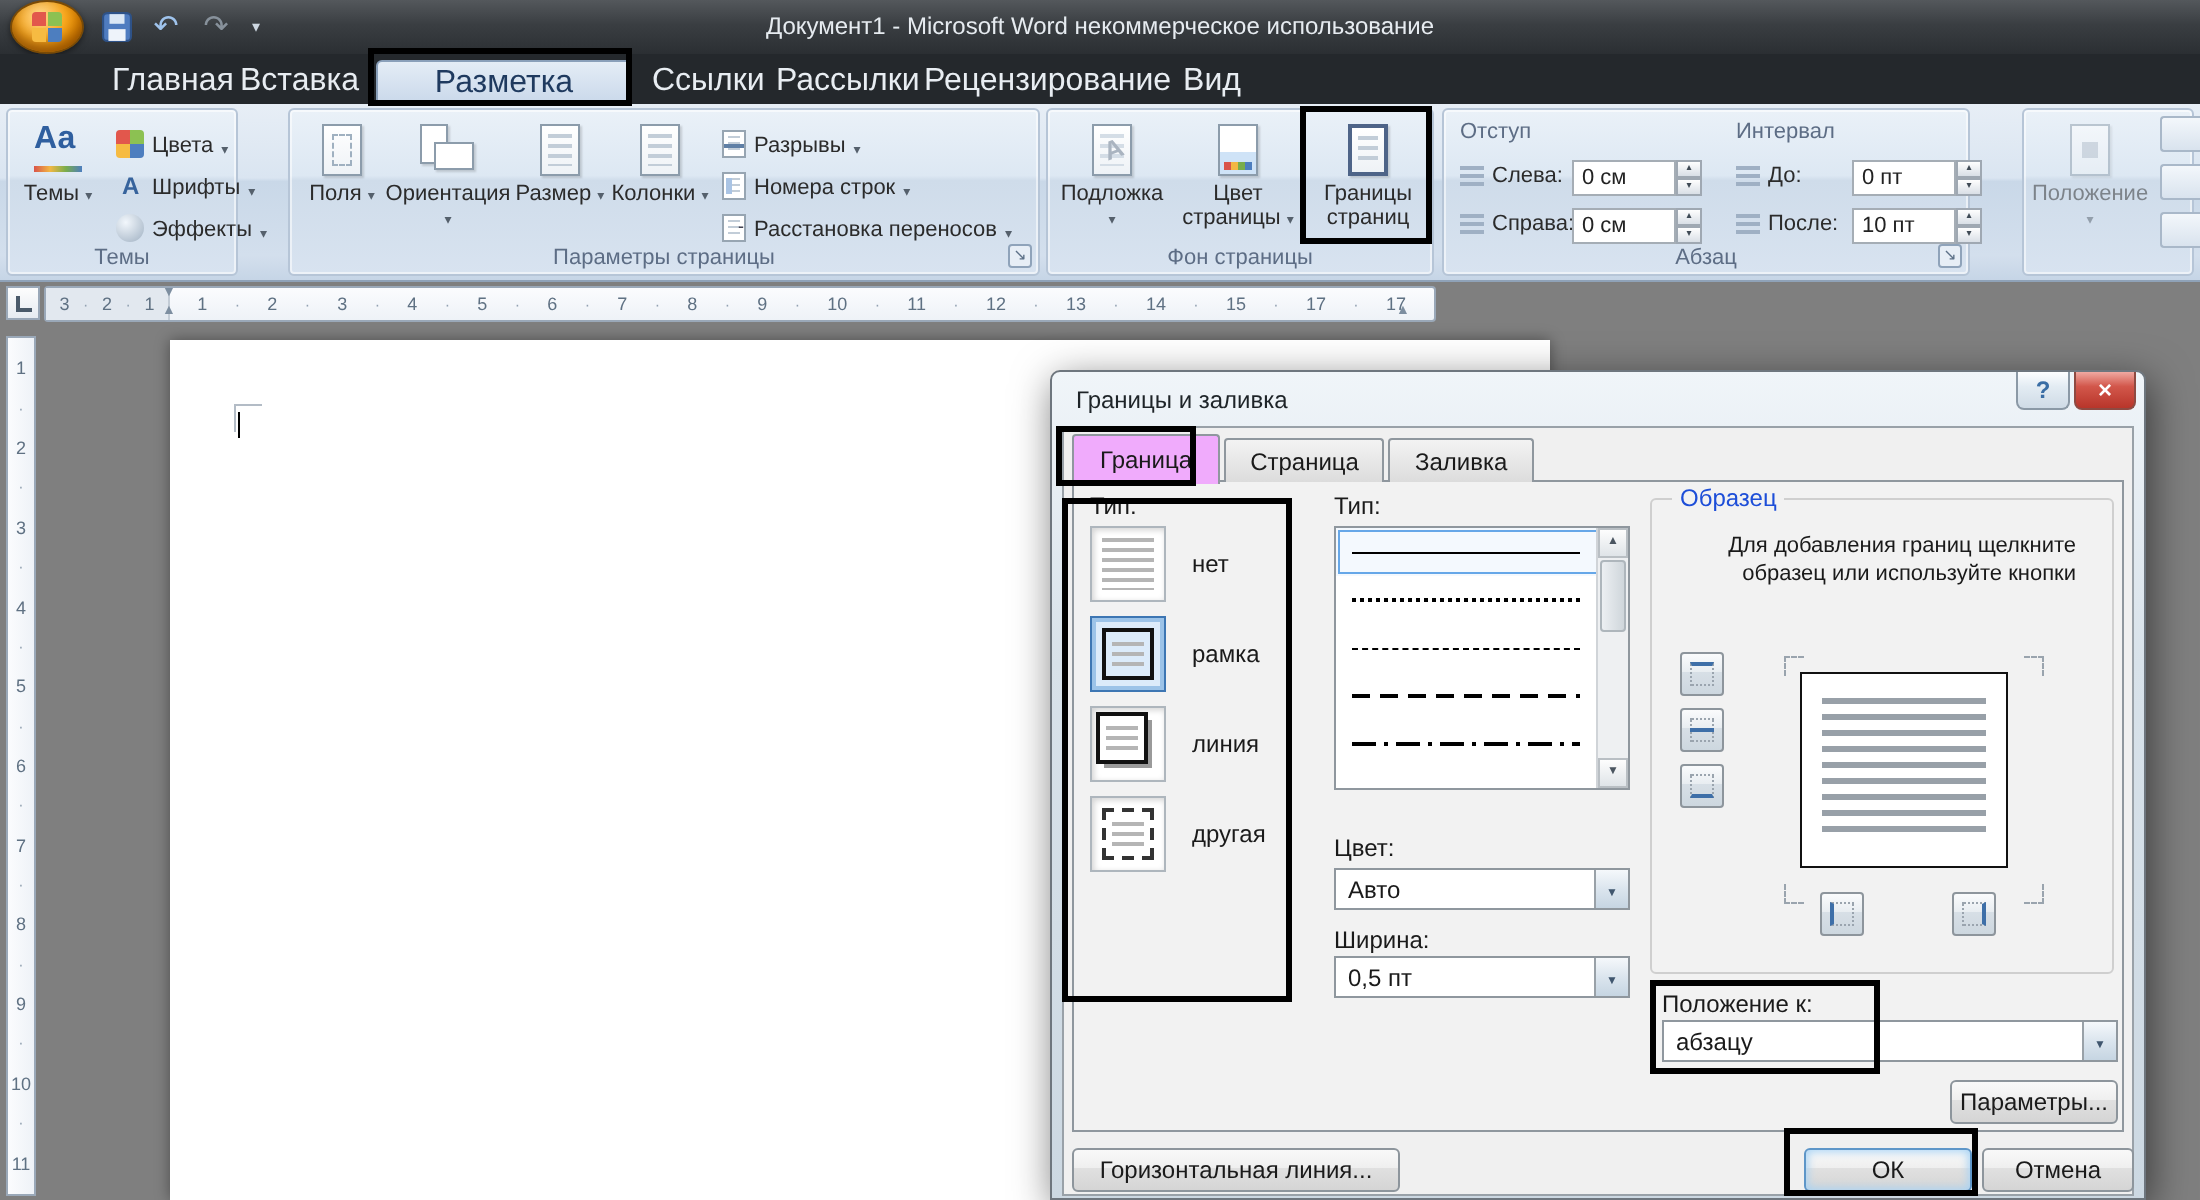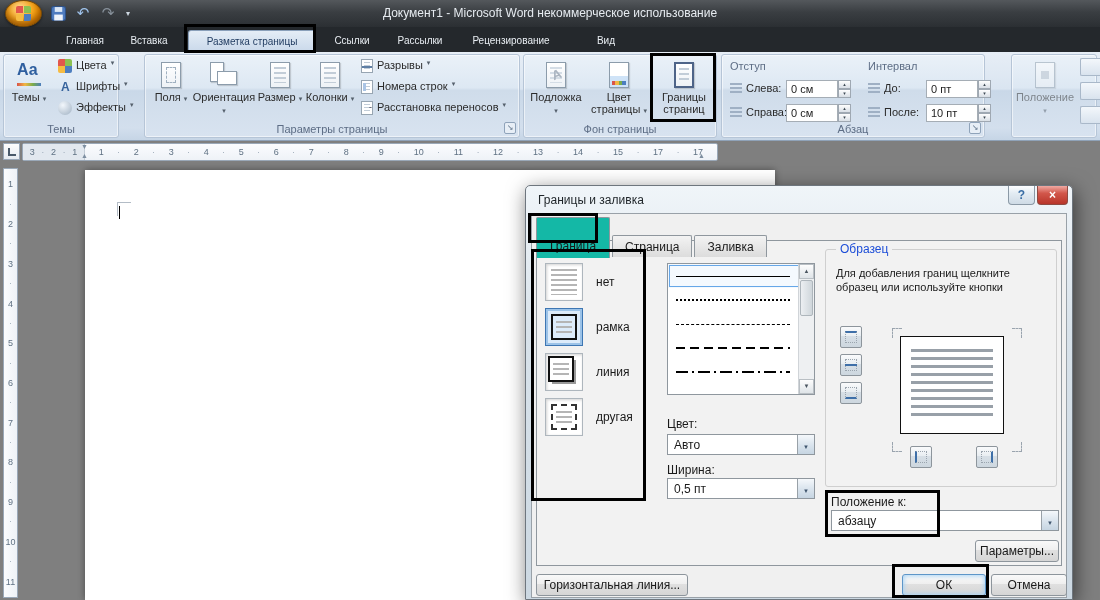--- a/index.html
+++ b/index.html
@@ -20,37 +20,37 @@
        background-size:7px 7px;background-position:0 0,8px 0,0 8px,8px 8px;background-repeat:no-repeat}
   .qat{position:absolute;left:48px;top:3px;display:flex;gap:5px;align-items:center}
   .qbtn{width:20px;height:20px;display:flex;align-items:center;justify-content:center;
         color:#9fc3ec;font-size:15px;cursor:default}
   .qbtn.dis{color:#87919b}
   .qbtn.sm{width:10px;font-size:8px;color:#cdd7e1}
 
   
   .tabrow{position:absolute;left:0;top:27px;width:1100px;height:25px;background:#24282c}
   .rtab{position:absolute;top:3px;height:22px;line-height:22px;text-align:center;
-        font-size:10px;color:#e8edf2;cursor:default}
+        font-size:16px;color:#e8edf2;cursor:default}
   .rtab.active{background:linear-gradient(#e4edf6,#c9d8ea);color:#1f3a5f;
         border:1px solid #8aa0ba;border-bottom:none;border-radius:3px 3px 0 0}
 
   
   .ribbon{position:absolute;left:0;top:52px;width:1100px;height:89px;
           background:linear-gradient(#e7eef6,#dae5f1 42%,#c9d8e8 44%,#d3dfed 86%,#c6d5e6);
           border-bottom:1px solid #8fa2b8}
   .rgroup{position:absolute;top:2px;height:84px;border:1px solid #b6c5d7;border-radius:3px;
           background:linear-gradient(#eaf1f8 0%,#dde8f3 40%,#cfdcea 43%,#d8e3f0);
           box-shadow:inset 0 0 0 1px rgba(255,255,255,.55)}
   .gl{position:absolute;left:0;right:0;bottom:2px;text-align:center;font-size:11px;color:#5d6d85}
   .bigbtn{position:absolute;top:3px;height:64px;display:flex;flex-direction:column;align-items:center;
           font-size:11px;color:#2b2b2b;text-align:center;cursor:default}
   .bb-label{margin-top:1px;line-height:12px}
   .ddl{font-size:7px;color:#55606c}
-  .smallbtn{position:absolute;display:flex;align-items:flex-start;gap:4px;height:20px;padding:0 2px;
+  .smallbtn{position:absolute;display:flex;align-items:flex-end;gap:4px;height:20px;padding:0 2px;
             font-size:11px;color:#2b2b2b;white-space:nowrap;cursor:default}
   .launcher{position:absolute;right:3px;bottom:3px;width:12px;height:12px;border:1px solid #8fa3ba;
             border-radius:2px;color:#5d7188;font-size:8px;line-height:10px;text-align:center;background:#e7eef6}
 
   .bicon{height:30px;display:flex;align-items:center;justify-content:center;margin-top:2px}
   .pgi{width:20px;height:26px;background:linear-gradient(#fff,#eef2f6);border:1px solid #8c9cab;
        position:relative;box-shadow:1px 1px 1px rgba(0,0,0,.15)}
   .pgi.lines::after{content:"";position:absolute;left:3px;right:3px;top:4px;bottom:4px;
        background:repeating-linear-gradient(#c2cdd8 0 2px,transparent 2px 5px)}
   .pgi.dashed-in::after{content:"";position:absolute;inset:4px;border:1px dashed #9fb0c0}
@@ -129,21 +129,21 @@
        border-radius:0 0 4px 4px;cursor:default}
   .dhelp{left:482px;width:27px;background:linear-gradient(#fdfeff,#e3ecf3 40%,#cfdbe6);
        border:1px solid #8b99a6;border-top:none;color:#3a6ea5;font-weight:bold}
   .dclose{left:511px;width:31px;background:linear-gradient(#f0a9a2,#d2574b 40%,#b8352a);
        border:1px solid #8e4a42;border-top:none;color:#fff;font-weight:bold}
   .dbody{position:absolute;left:5px;top:27px;width:536px;height:385px;background:#f0f0f0;
        border:1px solid #99a1a8}
   .dtabs{position:absolute;left:4px;top:3px;display:flex;align-items:flex-end;z-index:3}
   .dtab{border:1px solid #8f979e;border-bottom:none;padding:4px 12px 3px;font-size:12px;color:#1a1a1a;
        background:linear-gradient(#f3f3f3,#dcdcdc);border-radius:2px 2px 0 0;margin-right:2px;cursor:default}
-  .dtab.active{background:#14b8a6;padding:21px 13px 5px;margin-bottom:-1px}
+  .dtab.active{background:#f0abfc;padding:5px 13px 5px;margin-bottom:-1px}
   .dpage{position:absolute;left:4px;top:26px;width:526px;height:326px;border:1px solid #8f979e;background:#f2f2f2}
   .lbl{position:absolute;font-size:12px;color:#1a1a1a}
 
   .settings{position:absolute;left:8px;top:22px}
   .set-item{display:flex;align-items:center;gap:13px;margin-bottom:7px;cursor:default}
   .set-icon{width:38px;height:38px;background:#fff;border:1px solid #aeb6bd;flex:none;
        display:flex;align-items:center;justify-content:center;box-shadow:inset 1px 1px 3px rgba(0,0,0,.18)}
   .set-icon.selected{border:1px solid #3d76b3;background:#dcebfa;box-shadow:inset 0 0 0 2px #9cc3e8}
   .si{width:26px;height:26px;background:repeating-linear-gradient(#b5b5b5 0 2px,transparent 2px 5px)}
   .si-box{border:2px solid #111;padding:3px;background-clip:content-box}
@@ -170,22 +170,22 @@
        background:linear-gradient(90deg,#eceff2,#cfd6db)}
 
   .combo{position:absolute;height:21px;background:#fff;border:1px solid #8f979e;cursor:default}
   .cval{display:block;font-size:12px;color:#1a1a1a;padding:2px 6px;line-height:16px}
   .cbtn{position:absolute;top:0;right:0;width:17px;height:100%;border-left:1px solid #99a1a8;
        background:linear-gradient(#f5f8fb,#dbe5ee 50%,#c6d5e2);text-align:center}
   .cbtn span{font-size:6px;color:#40566e;line-height:19px}
 
   .gbox{position:absolute;left:288px;top:8px;width:232px;height:238px;border:1px solid #cfcfcf;border-radius:3px}
   .gbox-label{position:absolute;top:-8px;left:10px;background:#f2f2f2;padding:0 4px;font-size:12px;color:#1d4ed8}
-  .hint{position:absolute;left:10px;top:16px;width:212px;font-size:11px;line-height:14px;
-       text-align:left;color:#1a1a1a}
+  .hint{position:absolute;left:0;top:16px;width:212px;font-size:11px;line-height:14px;
+       text-align:right;color:#1a1a1a}
   .pv-btn{position:absolute;width:22px;height:22px;border:1px solid #8d959c;border-radius:2px;cursor:default;
        background:linear-gradient(#fafbfc,#e8edf1 45%,#d7dfe6 46%,#cdd7df);
        display:flex;align-items:center;justify-content:center}
   .pvb{width:12px;height:12px;border:1px dotted #9aa4ae;position:relative}
   .pvb-top{border-top:2px solid #3e6fa8}
   .pvb-bottom{border-bottom:2px solid #3e6fa8}
   .pvb-left{border-left:2px solid #3e6fa8}
   .pvb-right{border-right:2px solid #3e6fa8}
   .pvb-mid::after{content:"";position:absolute;left:-1px;right:-1px;top:4px;height:2px;background:#3e6fa8}
   .pv-box{position:absolute;left:74px;top:86px;width:104px;height:98px;background:#fff;border:1px solid #111}
@@ -580,21 +580,21 @@
         </div>
 
         <div class="lbl" style="left:294px;top:254px">Положение к:</div>
         <div class="combo" style="left:294px;top:269px;width:228px">
           <span class="cval">абзацу</span>
           <span class="cbtn"><span>▼</span></span>
         </div>
         <div class="vbtn" style="left:438px;top:299px;width:84px">Параметры...</div>
       </div>
 
-      <div class="vbtn" style="left:4px;top:360px;width:152px">Горизонтальная линия...</div>
+      <div class="vbtn" style="left:4px;top:360px;width:164px">Горизонтальная линия...</div>
       <div class="vbtn default" style="left:370px;top:360px;width:84px">ОК</div>
       <div class="vbtn" style="left:459px;top:360px;width:76px">Отмена</div>
     </div>
   </div>
 
   <div class="anno" style="left:184px;top:24px;width:132px;height:29px"></div>
   <div class="anno" style="left:650px;top:53px;width:66px;height:69px"></div>
   <div class="anno" style="left:528px;top:213px;width:70px;height:30px"></div>
   <div class="anno" style="left:531px;top:249px;width:115px;height:252px"></div>
   <div class="anno" style="left:825px;top:490px;width:115px;height:47px"></div>

